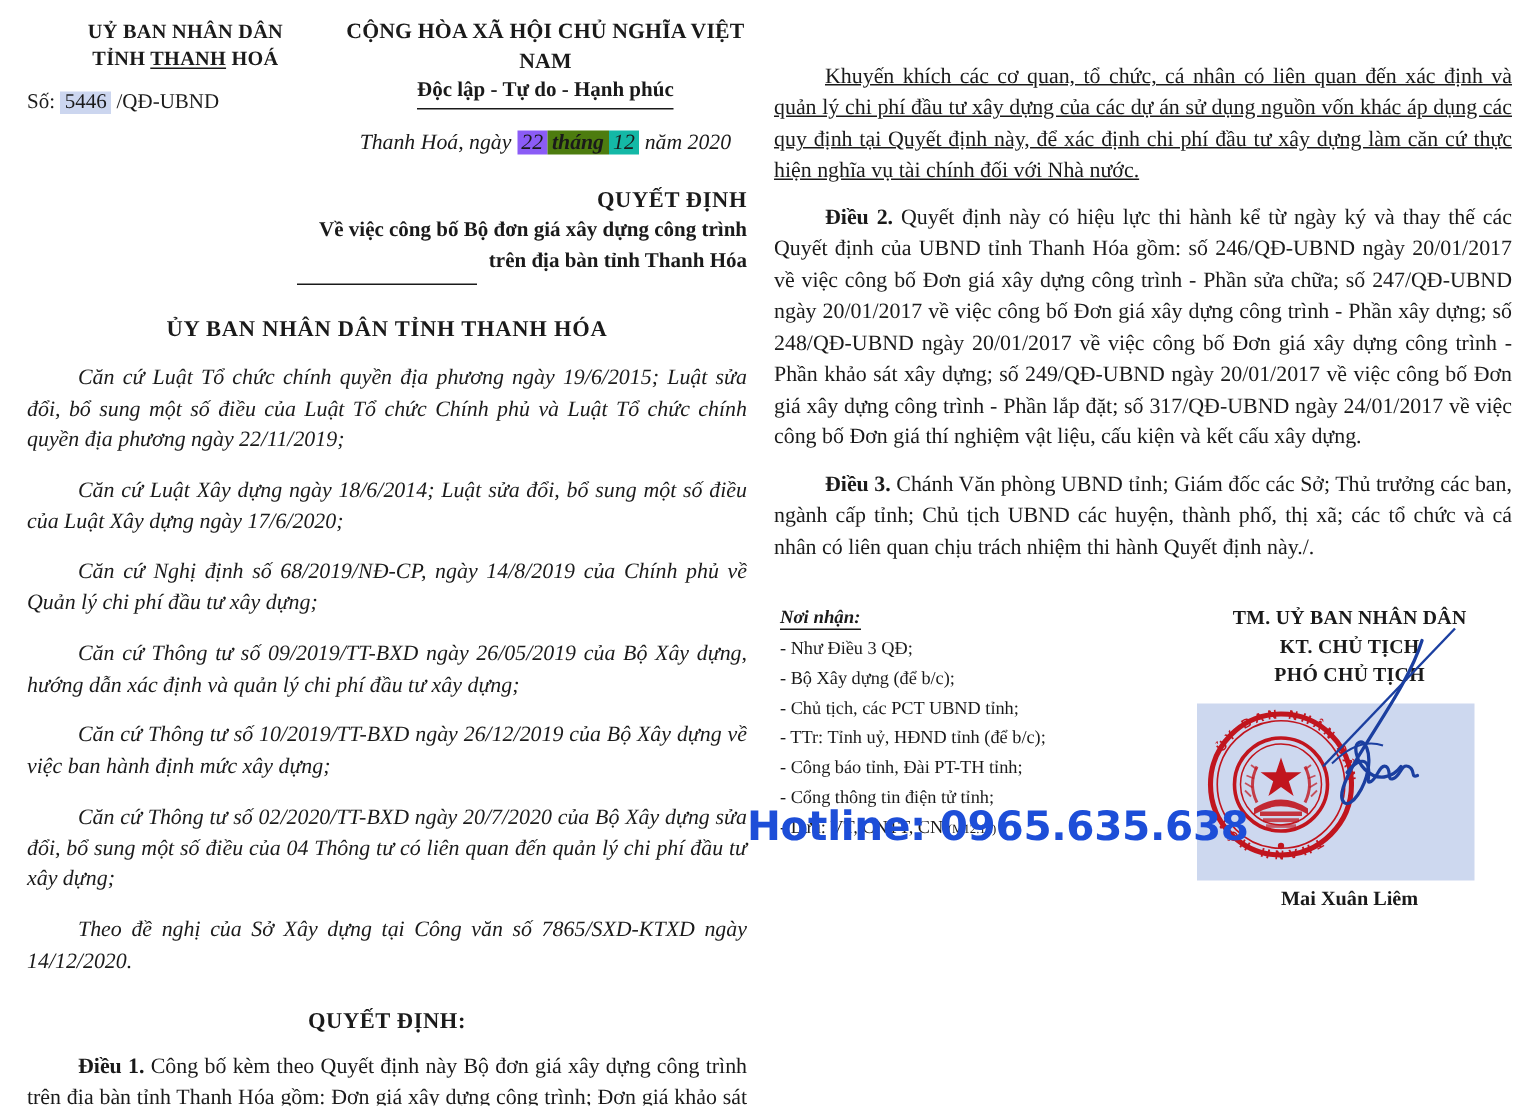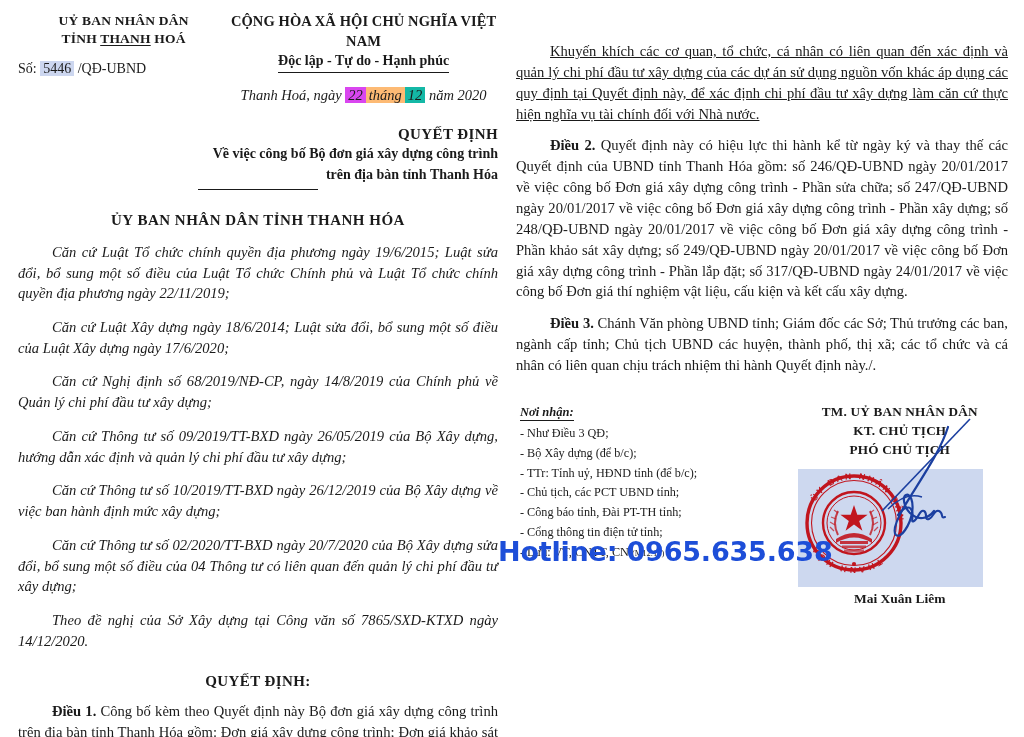--- a/index.html
+++ b/index.html
@@ -204,21 +204,21 @@
         </div>
         <div class="hdr-num">
           <span>Số:</span>
           <span class="hl" style="background: rgb(204, 214, 239);">5446</span>
           <span>/QĐ-UBND</span>
         </div>
       </div>
       <div class="hdr-right">
         <div class="hdr-nation">CỘNG HÒA XÃ HỘI CHỦ NGHĨA VIỆT NAM</div>
         <div><span class="hdr-motto">Độc lập - Tự do - Hạnh phúc</span></div>
-        <div class="hdr-date"><span>Thanh Hoá, ngày </span><span class="hl" style="background: #d946ef;">22</span><span class="hl" style="background: #fdba74;">tháng</span><span class="hl" style="background: #14b8a6;">12</span><span> năm 2020</span></div>
+        <div class="hdr-date"><span>Thanh Hoá, ngày </span><span class="hl" style="background: #8b5cf6;">22</span><span class="hl" style="background: #4d7c0f; font-weight: bold;">tháng</span><span class="hl" style="background: #14b8a6;">12</span><span> năm 2020</span></div>
       </div>
     </div>
 
     <div class="title-block">
       <div class="title-main">QUYẾT ĐỊNH</div>
       <div class="title-sub">Về việc công bố Bộ đơn giá xây dựng công trình</div>
       <div class="title-sub">trên địa bàn tỉnh Thanh Hóa</div>
       <div class="title-rule"></div>
     </div>
 
@@ -246,22 +246,22 @@
 
     <p class="body"><span class="art">Điều 3.</span><span> Chánh Văn phòng UBND tỉnh; Giám đốc các Sở; Thủ trưởng các ban, ngành cấp tỉnh; Chủ tịch UBND các huyện, thành phố, thị xã; các tổ chức và cá nhân có liên quan chịu trách nhiệm thi hành Quyết định này./.</span></p>
 
     <div class="sign-area">
 
       <div class="recipients">
         <div class="recipients-title">Nơi nhận:</div>
         <ul>
           <li>- Như Điều 3 QĐ;</li>
           <li>- Bộ Xây dựng (để b/c);</li>
+          <li>- Chủ tịch, các PCT UBND tỉnh;</li>
           <li>- TTr: Tỉnh uỷ, HĐND tỉnh (để b/c);</li>
-          <li>- Chủ tịch, các PCT UBND tỉnh;</li>
           <li>- Công báo tỉnh, Đài PT-TH tỉnh;</li>
           <li>- Cổng thông tin điện tử tỉnh;</li>
           <li><span>- Lưu: VT, CNTT, CN.</span><span class="rcp-small">(M12.12)</span></li>
         </ul>
       </div>
 
       <div class="signature">
         <div class="sig-line">TM. UỶ BAN NHÂN DÂN</div>
         <div class="sig-line">KT. CHỦ TỊCH</div>
         <div class="sig-line">PHÓ CHỦ TỊCH</div>

